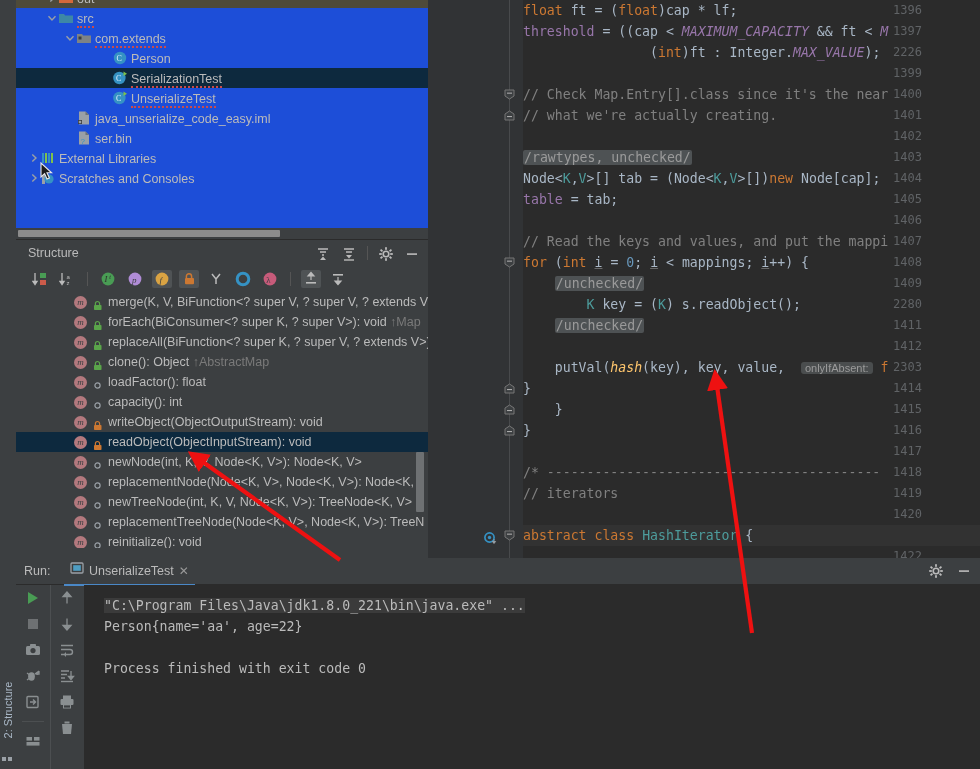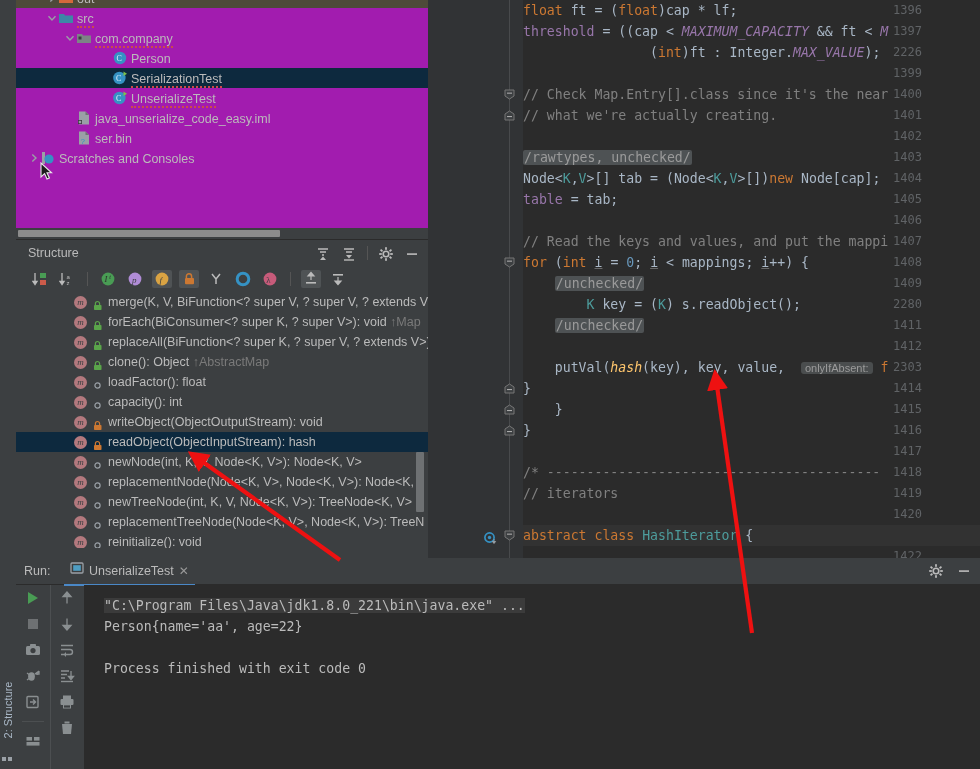--- a/index.html
+++ b/index.html
@@ -24,21 +24,21 @@
     font-size:11px;color:#a9b7c6;white-space:nowrap;text-align:center;
     line-height:16px;
   }
   .vtab-icon{
     position:absolute;left:2px;top:750px;width:12px;height:12px;
   }
 
   
   .project-panel{
     position:absolute;left:16px;top:0;width:412px;height:240px;
-    background:#a21caf;overflow:hidden;
+    background:#1d4ed8;overflow:hidden;
   }
   .tree-row{
     position:relative;height:20px;line-height:20px;white-space:nowrap;
     font-size:12.5px;color:#bbbbbb;padding-left:0;
   }
   .tree-row.sel{background:#0d293e;}
   .tree-row.part{background:#4e4a39;height:8px;line-height:8px;overflow:hidden;}
   .twisty{
     display:inline-block;width:12px;height:12px;vertical-align:middle;
     position:relative;top:-1px;
@@ -219,21 +219,21 @@
               </svg></span><span class="ticon"><svg width="16" height="16" viewBox="0 0 16 16">
                 <path d="M1 4h5l1.2 1.6H15V13H1z" fill="#3d87a6"></path>
               </svg></span><span class="tlabel"><span class="squiggle">src</span></span></div>
         </div>
         <div class="tree-row" style="height:20px">
           <div style="position:relative;top:0;padding-left:48px;height:20px;line-height:20px;"><span class="twisty"><svg width="12" height="12" viewBox="0 0 12 12">
                 <path d="M2.5 4.3L6 8l3.5-3.7" stroke="#9aa0a6" stroke-width="1.4" fill="none"></path>
               </svg></span><span class="ticon"><svg width="16" height="16" viewBox="0 0 16 16">
                 <path d="M1 4h5l1.2 1.6H15V13H1z" fill="#7d8386"></path>
                 <rect x="2.5" y="6.5" width="3" height="3" fill="#3c3f41"></rect>
-              </svg></span><span class="tlabel"><span class="squiggle">com.company</span></span></div>
+              </svg></span><span class="tlabel"><span class="squiggle">com.extends</span></span></div>
         </div>
         <div class="tree-row" style="height:20px">
           <div style="position:relative;top:0;padding-left:84px;height:20px;line-height:20px;"><span class="twisty"></span><span class="ticon"><svg width="16" height="16" viewBox="0 0 16 16">
                 <circle cx="8" cy="8" r="6.2" fill="#3592c4"></circle>
                 <text x="4.5" y="11" font-size="8" fill="#dfefff" font-family="Liberation Serif">C</text>
               </svg></span><span class="tlabel">Person</span></div>
         </div>
         <div class="tree-row sel" style="height:20px">
           <div style="position:relative;top:0;padding-left:84px;height:20px;line-height:20px;"><span class="twisty"></span><span class="ticon"><svg width="17" height="16" viewBox="0 0 17 16">
                 <circle cx="7.4" cy="8" r="6.2" fill="#3592c4"></circle>
@@ -255,20 +255,30 @@
                 <rect x="2" y="10" width="4" height="4" fill="#3c3f41"></rect>
                 <rect x="2.8" y="10.8" width="2.4" height="2.4" fill="#9aa0a6"></rect>
               </svg></span><span class="tlabel">java_unserialize_code_easy.iml</span></div>
         </div>
         <div class="tree-row" style="height:20px">
           <div style="position:relative;top:0;padding-left:48px;height:20px;line-height:20px;"><span class="twisty"></span><span class="ticon"><svg width="16" height="16" viewBox="0 0 16 16">
                 <path d="M3 1.5h6.5L13 5v9.5H3z" fill="#9aa0a6"></path>
                 <path d="M9.5 1.5V5H13" fill="#6e7173"></path>
                 <text x="4.5" y="14" font-size="8" fill="#3592c4" font-family="Liberation Sans">?</text>
               </svg></span><span class="tlabel">ser.bin</span></div>
+        </div>
+        <div class="tree-row" style="height:20px">
+          <div style="position:relative;top:0;padding-left:12px;height:20px;line-height:20px;"><span class="twisty"><svg width="12" height="12" viewBox="0 0 12 12">
+                <path d="M4.3 2.5L8 6l-3.7 3.5" stroke="#9aa0a6" stroke-width="1.4" fill="none"></path>
+              </svg></span><span class="ticon"><svg width="16" height="16" viewBox="0 0 16 16">
+                <rect x="2" y="3" width="2" height="10" fill="#3592c4"></rect>
+                <rect x="5" y="3" width="2" height="10" fill="#7dc24b"></rect>
+                <rect x="8" y="3" width="2" height="10" fill="#3592c4"></rect>
+                <rect x="11" y="3" width="2" height="10" fill="#7dc24b"></rect>
+              </svg></span><span class="tlabel">External Libraries</span></div>
         </div>
         <div class="tree-row" style="height:20px">
           <div style="position:relative;top:0;padding-left:12px;height:20px;line-height:20px;"><span class="twisty"><svg width="12" height="12" viewBox="0 0 12 12">
                 <path d="M4.3 2.5L8 6l-3.7 3.5" stroke="#9aa0a6" stroke-width="1.4" fill="none"></path>
               </svg></span><span class="ticon"><svg width="16" height="16" viewBox="0 0 16 16">
                 <rect x="2" y="2" width="3" height="12" fill="#9aa0a6"></rect>
                 <circle cx="9" cy="9" r="4.6" fill="#3592c4"></circle>
               </svg></span><span class="tlabel">Scratches and Consoles</span></div>
         </div>
       </div>
@@ -414,21 +424,21 @@
         <div class="srow" style="position:absolute;left:0;top:100px;width:412px;"><span class="m-badge">m</span><span class="vis-ico"><svg width="11" height="11" viewBox="0 0 11 11">
               <circle cx="5.5" cy="5.5" r="2.6" fill="none" stroke="#9aa0a6" stroke-width="1.2"></circle>
             </svg></span><span class="stext">capacity(): int</span></div>
         <div class="srow" style="position:absolute;left:0;top:120px;width:412px;"><span class="m-badge">m</span><span class="vis-ico"><svg width="11" height="11" viewBox="0 0 11 11">
               <path d="M3.4 5V3.6a2.1 2.1 0 0 1 4.2 0V5" stroke="#cc7832" stroke-width="1.2" fill="none"></path>
               <rect x="2" y="5" width="7.5" height="5" rx="0.8" fill="#cc7832"></rect>
             </svg></span><span class="stext">writeObject(ObjectOutputStream): void</span></div>
         <div class="srow sel" style="position:absolute;left:0;top:140px;width:412px;"><span class="m-badge">m</span><span class="vis-ico"><svg width="11" height="11" viewBox="0 0 11 11">
               <path d="M3.4 5V3.6a2.1 2.1 0 0 1 4.2 0V5" stroke="#cc7832" stroke-width="1.2" fill="none"></path>
               <rect x="2" y="5" width="7.5" height="5" rx="0.8" fill="#cc7832"></rect>
-            </svg></span><span class="stext">readObject(ObjectInputStream): hash</span></div>
+            </svg></span><span class="stext">readObject(ObjectInputStream): void</span></div>
         <div class="srow" style="position:absolute;left:0;top:160px;width:412px;"><span class="m-badge">m</span><span class="vis-ico"><svg width="11" height="11" viewBox="0 0 11 11">
               <circle cx="5.5" cy="5.5" r="2.6" fill="none" stroke="#9aa0a6" stroke-width="1.2"></circle>
             </svg></span><span class="stext">newNode(int, K, V, Node&lt;K, V&gt;): Node&lt;K, V&gt;</span></div>
         <div class="srow" style="position:absolute;left:0;top:180px;width:412px;"><span class="m-badge">m</span><span class="vis-ico"><svg width="11" height="11" viewBox="0 0 11 11">
               <circle cx="5.5" cy="5.5" r="2.6" fill="none" stroke="#9aa0a6" stroke-width="1.2"></circle>
             </svg></span><span class="stext">replacementNode(Node&lt;K, V&gt;, Node&lt;K, V&gt;): Node&lt;K,</span></div>
         <div class="srow" style="position:absolute;left:0;top:200px;width:412px;"><span class="m-badge">m</span><span class="vis-ico"><svg width="11" height="11" viewBox="0 0 11 11">
               <circle cx="5.5" cy="5.5" r="2.6" fill="none" stroke="#9aa0a6" stroke-width="1.2"></circle>
             </svg></span><span class="stext">newTreeNode(int, K, V, Node&lt;K, V&gt;): TreeNode&lt;K, V&gt;</span></div>
         <div class="srow" style="position:absolute;left:0;top:220px;width:412px;"><span class="m-badge">m</span><span class="vis-ico"><svg width="11" height="11" viewBox="0 0 11 11">

